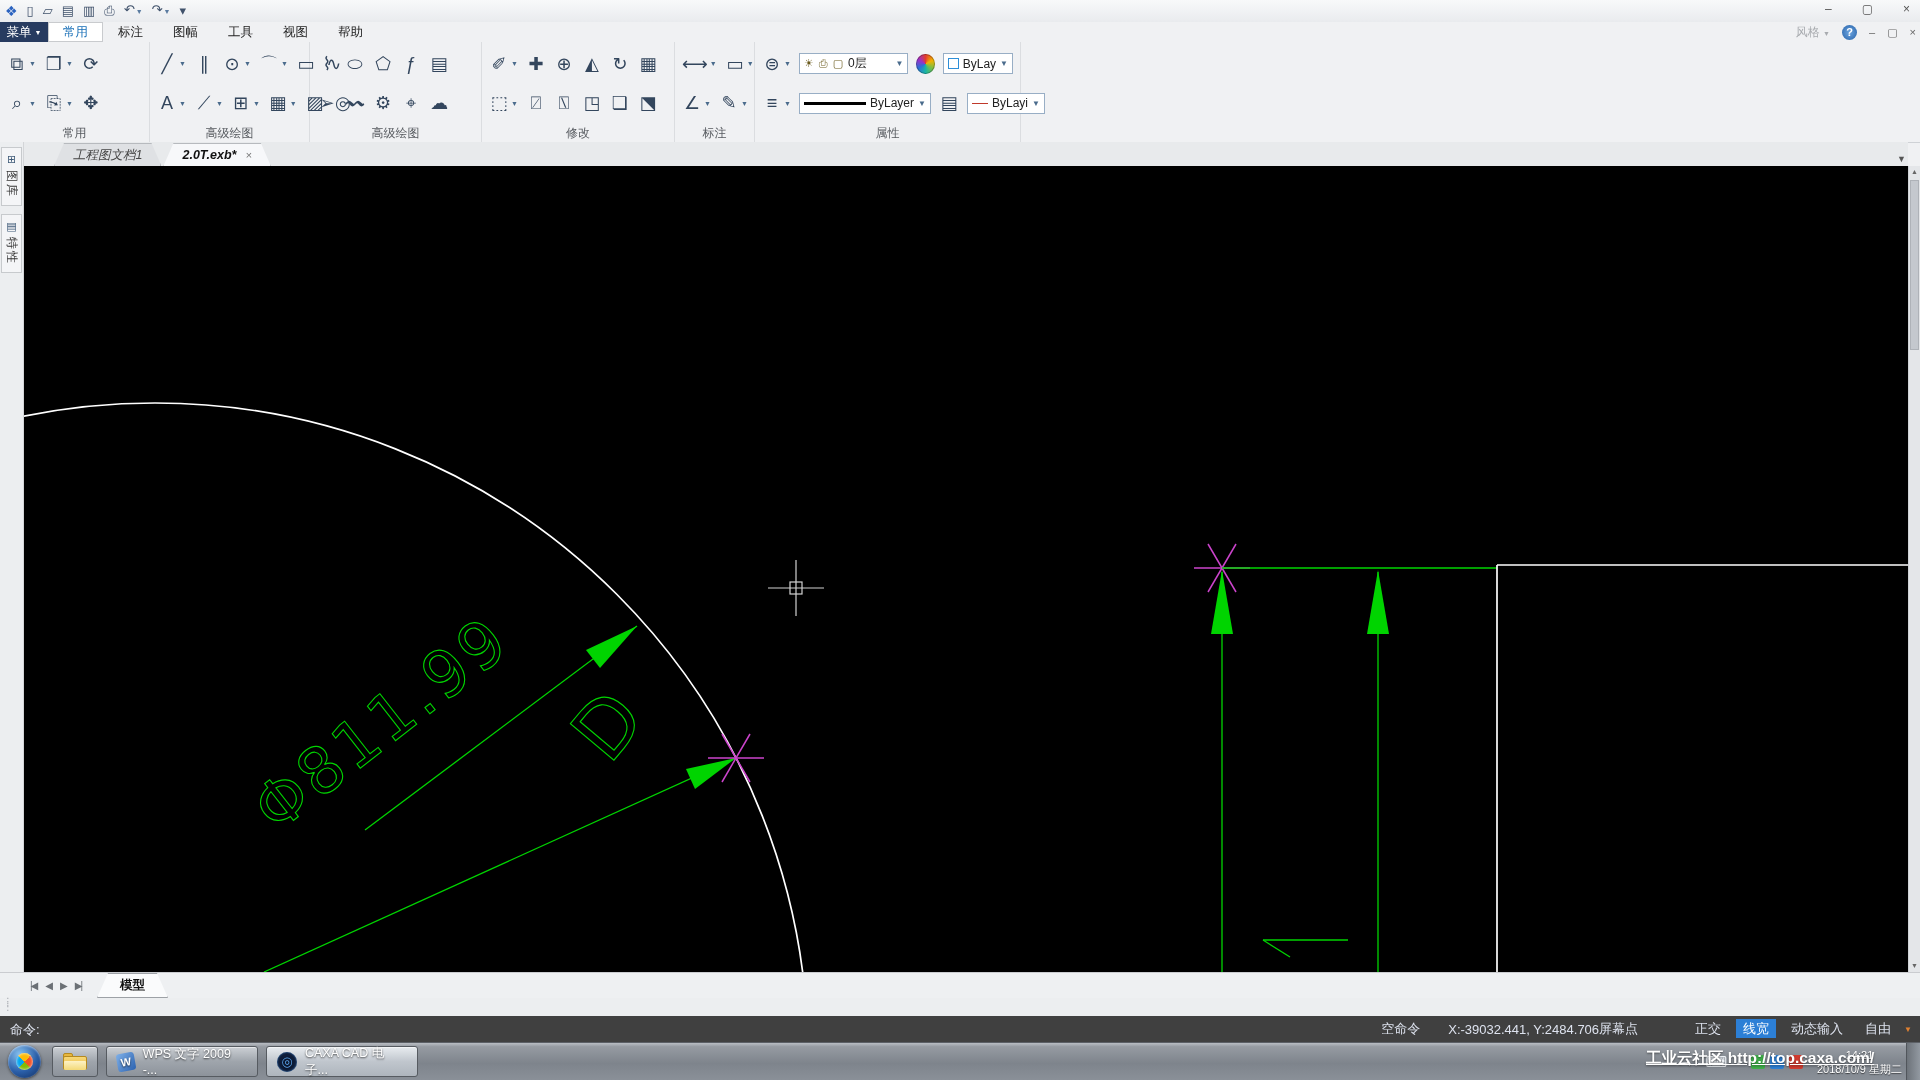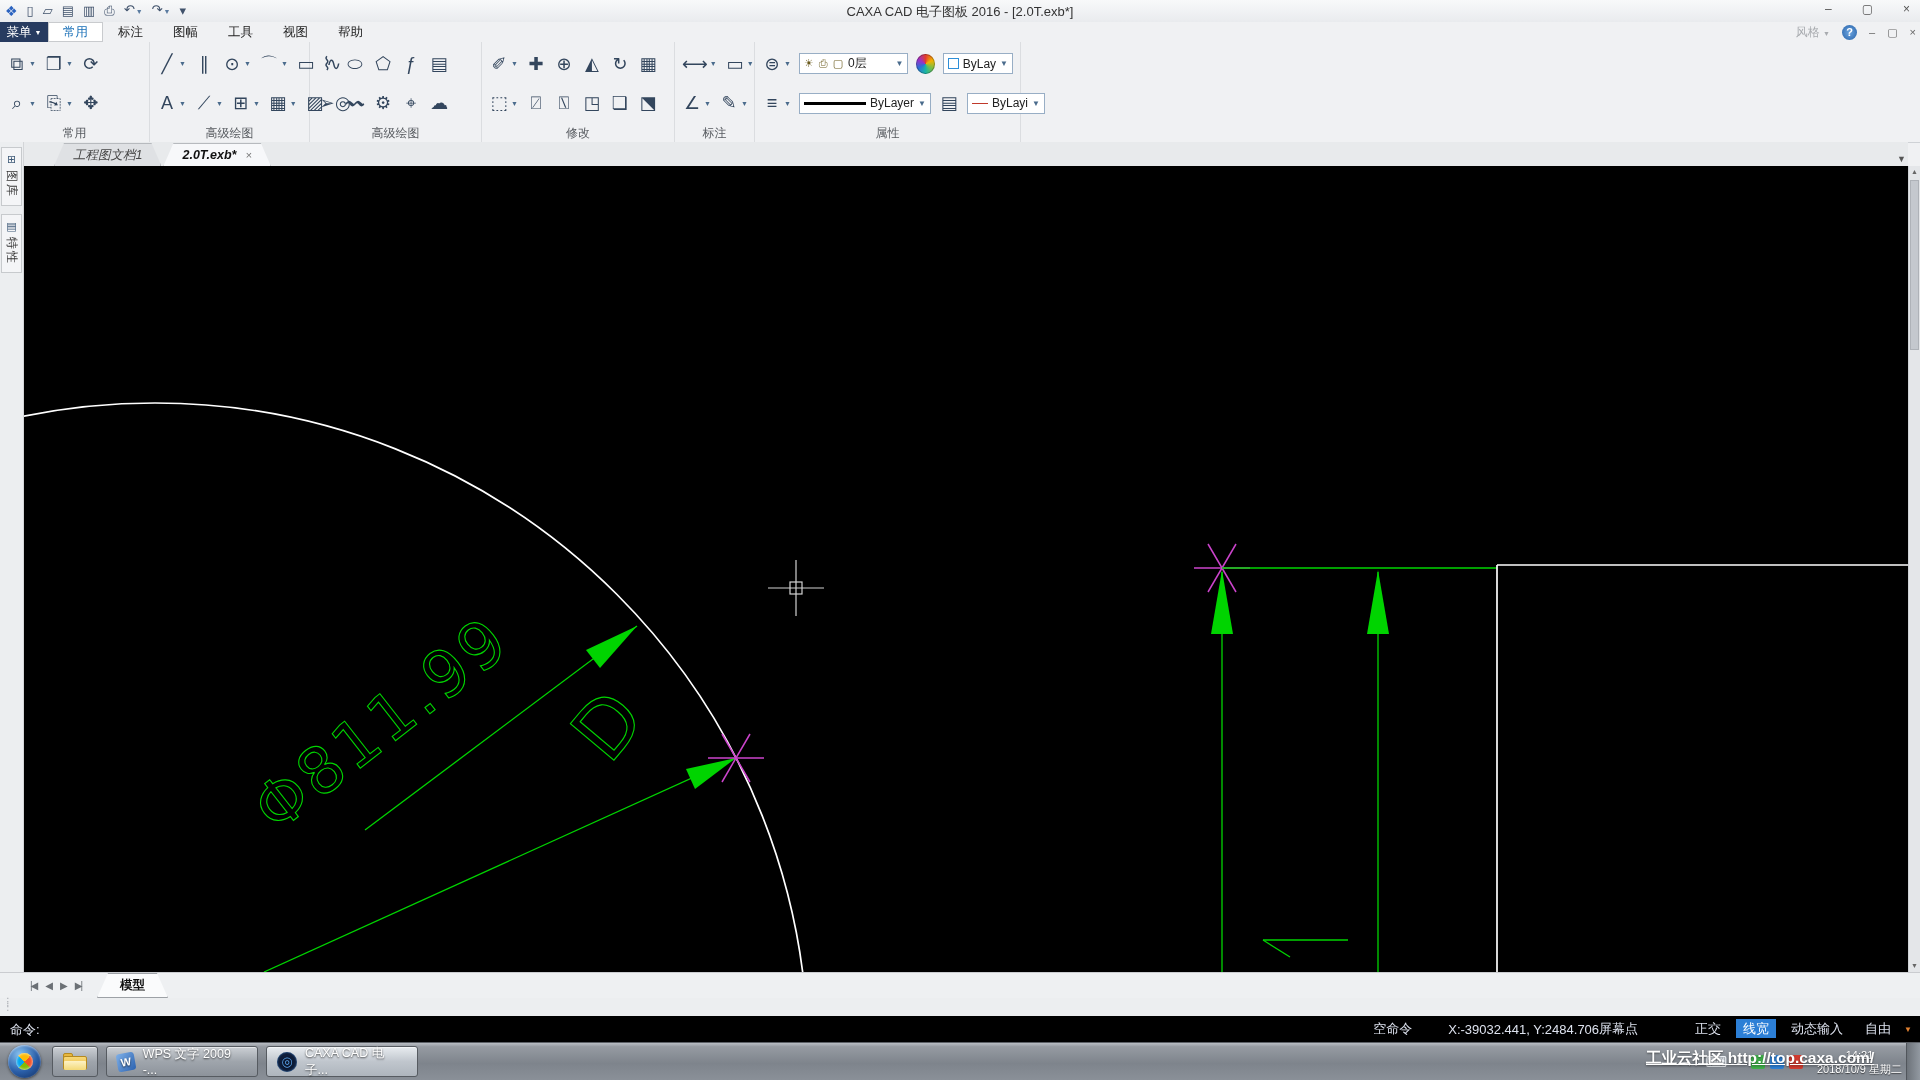--- a/index.html
+++ b/index.html
@@ -78,24 +78,24 @@
   
   .modelrow{position:absolute;left:0;top:972px;width:1920px;height:26px;background:#eef0f2;border-top:1px solid #caccd0;display:flex;align-items:center;box-sizing:border-box;}
   .mnav{display:flex;gap:9px;margin-left:30px;color:#6b7075;font-size:10px;}
   .mnav span{letter-spacing:-2px;}
   .model-tab{margin-left:16px;height:23px;padding:0 22px;background:#fafbfc;border:1px solid #9da1a6;display:flex;align-items:center;font-weight:bold;font-size:12.5px;color:#111;clip-path:polygon(0 100%,11px 0,calc(100% - 11px) 0,100% 100%);}
 
   .grip-gap{position:absolute;left:0;top:998px;width:1920px;height:18px;background:#eceef0;}
   .grip-dots{position:absolute;left:3px;top:1px;color:#a9adb2;font-size:10px;line-height:5px;letter-spacing:0;}
 
   
-  .cmdbar{position:absolute;left:0;top:1016px;width:1920px;height:26px;background:#000000;color:#dde2ee;font-size:13px;}
+  .cmdbar{position:absolute;left:0;top:1016px;width:1920px;height:26px;background:#404040;color:#dde2ee;font-size:13px;}
   .cmd-prompt{position:absolute;left:10px;top:5px;}
   .cmd-right{position:absolute;right:8px;top:0;height:26px;display:flex;align-items:center;}
-  .st-coords{margin-left:36px;}
+  .st-coords{margin-left:28px;}
   .st-screen{margin-right:42px;}
   .toggle{padding:2px 7px;margin-left:8px;color:#dde2ee;}
   .toggle.active{background:#2c7fd6;color:#fff;}
   .dd-orange{color:#e08030;font-size:8px;margin-left:6px;}
 
   
   .taskbar{position:absolute;left:0;top:1042px;width:1920px;height:38px;background:linear-gradient(#b9bdc3,#969ba2 10%,#7e848c 55%,#8a9098);border-top:1px solid #5c6066;box-sizing:border-box;}
   .start{position:absolute;left:8px;top:2px;width:33px;height:33px;border-radius:50%;background:radial-gradient(circle at 35% 28%,#86c0ef,#2a5ea8 55%,#102c5c 100%);box-shadow:0 1px 3px rgba(0,0,0,.55),inset 0 1px 2px rgba(255,255,255,.55);}
   .start .flag{position:absolute;left:8px;top:8px;width:17px;height:17px;border-radius:50%;background:conic-gradient(from 45deg,#f35325 0 25%,#81bc06 0 50%,#05a6f0 0 75%,#ffba08 0 100%);box-shadow:inset 0 0 3px rgba(255,255,255,.9);}
   .tbtn{position:absolute;top:3px;height:31px;border-radius:3px;border:1px solid #565b61;background:linear-gradient(#ccd0d5,#9fa5ac 50%,#8d939b);box-shadow:inset 0 1px 0 rgba(255,255,255,.5);display:flex;align-items:center;gap:8px;padding:0 10px;font-size:12.5px;color:#fff;text-shadow:0 1px 2px rgba(0,0,0,.7);box-sizing:border-box;}
@@ -124,21 +124,20 @@
         <span class="qi logo"><span class="ig">❖</span></span>
         <span class="qi"><span class="ig">▯</span></span>
         <span class="qi"><span class="ig">▱</span></span>
         <span class="qi"><span class="ig">▤</span></span>
         <span class="qi"><span class="ig">▥</span></span>
         <span class="qi"><span class="ig">⎙</span></span>
         <span class="qi"><span class="ig">↶</span><span class="dd">▼</span></span>
         <span class="qi"><span class="ig">↷</span><span class="dd">▼</span></span>
         <span class="qi"><span class="ig">▾</span></span>
       </div>
-    <div class="title">CAXA CAD 电子图板 2016 - [2.0T.exb*]</div>
     <div class="winctl" id="winctl-main">
         <span>–</span>
         <span>▢</span>
         <span>×</span>
       </div>
   </div>
 
   <div class="menurow">
     <div class="menu-btn">
         <span>菜单</span>

